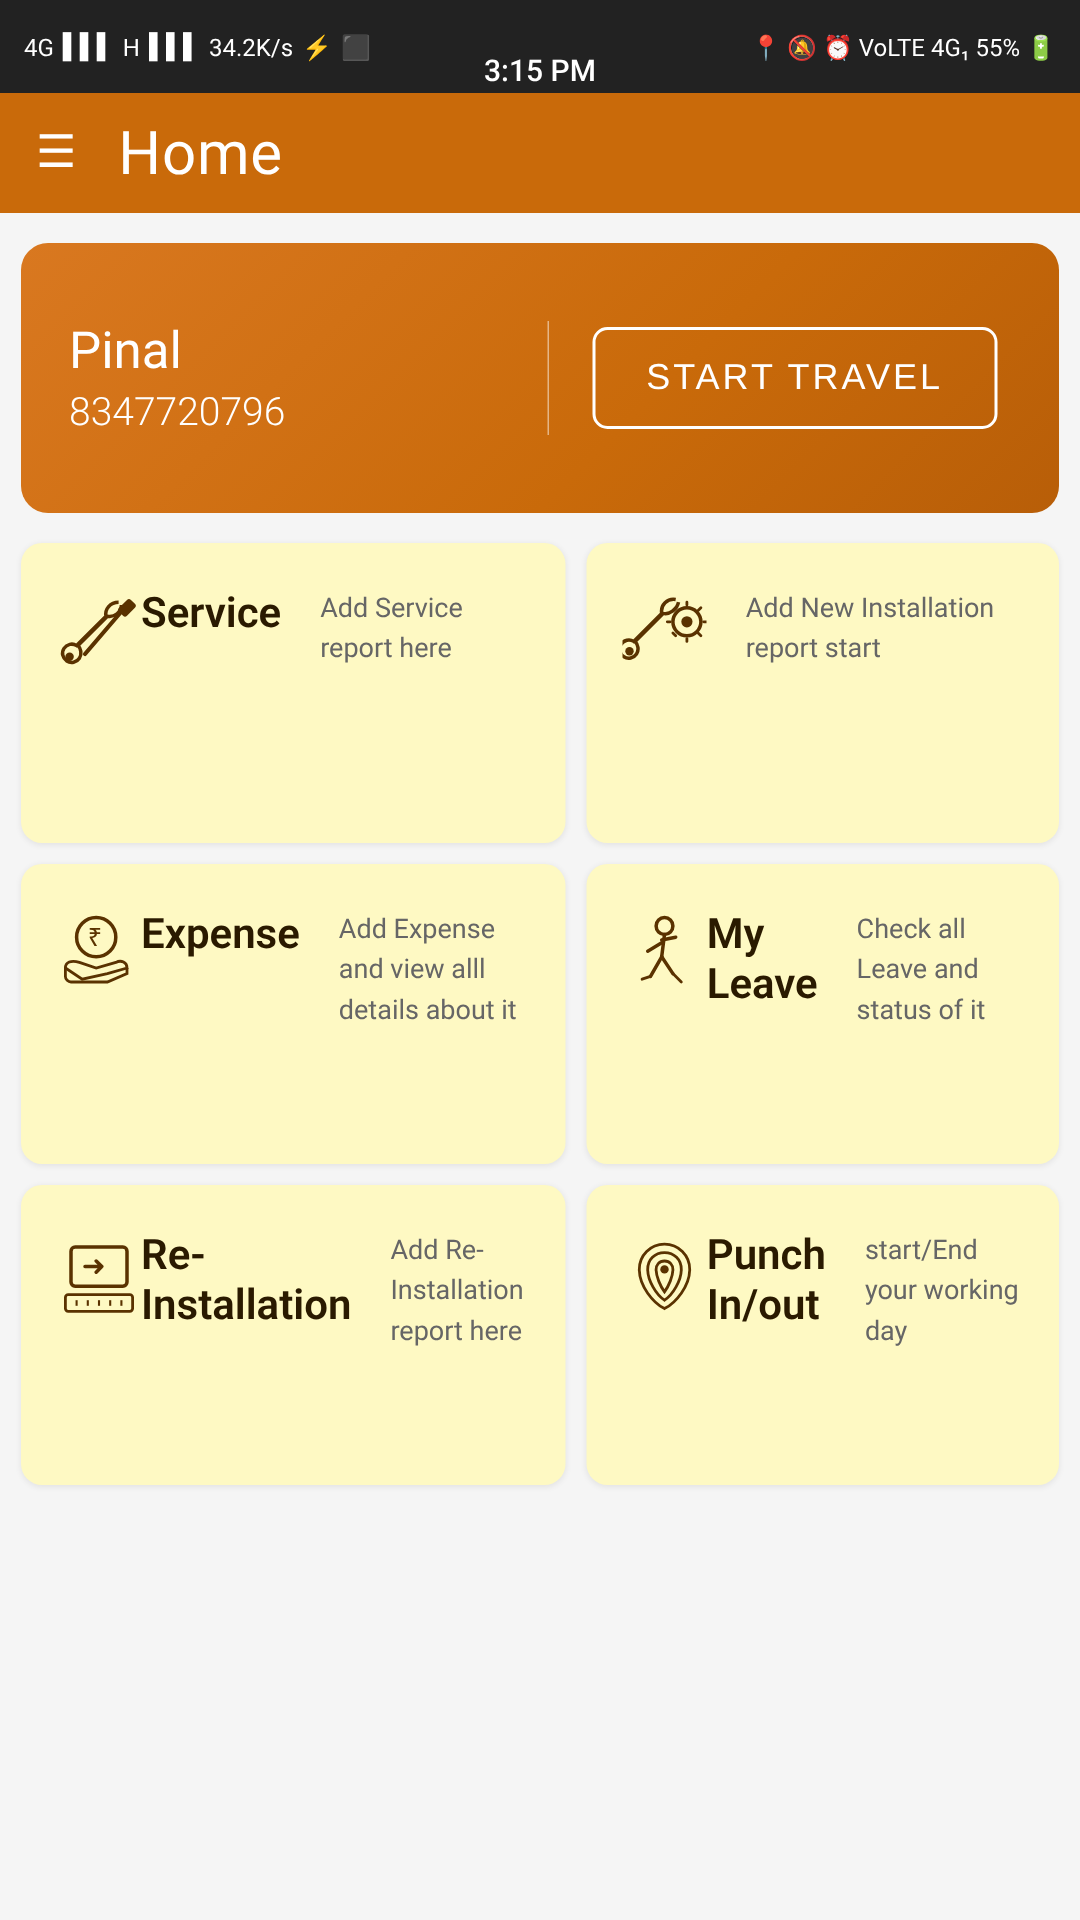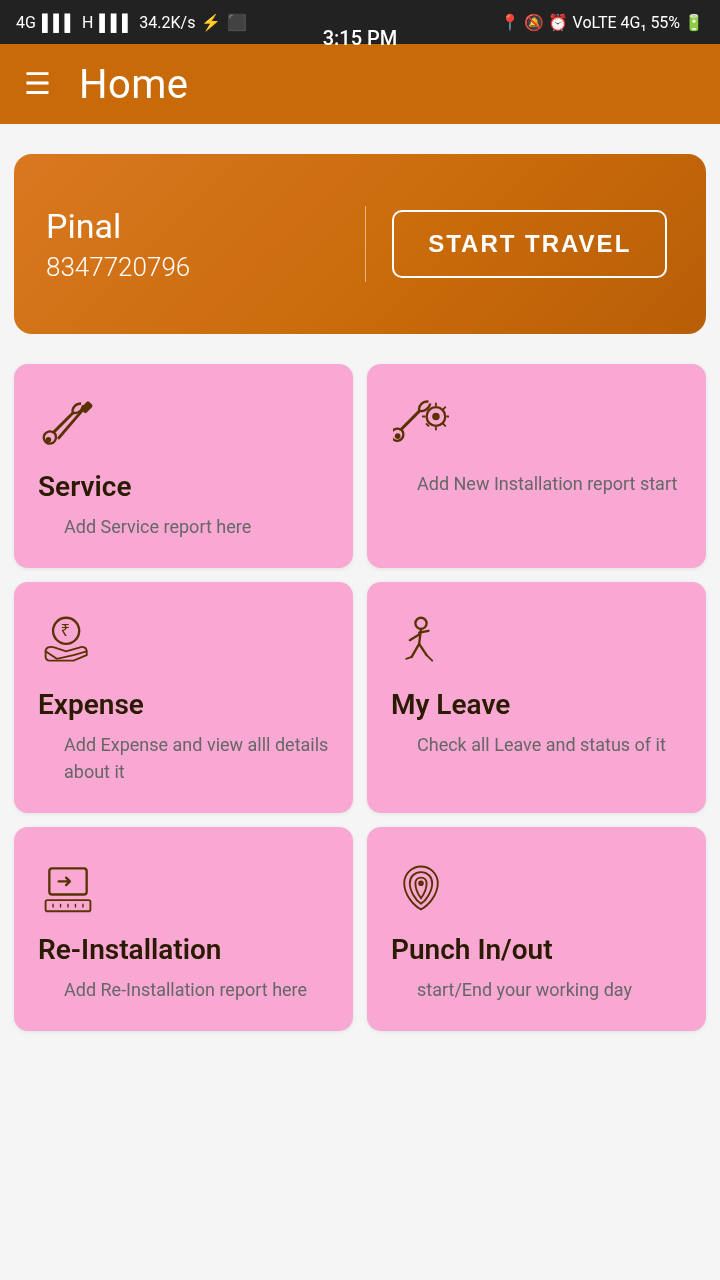--- a/index.html
+++ b/index.html
@@ -14,21 +14,21 @@
 
     
     .status-bar {
       background: #222;
       color: #fff;
       font-size: 18px;
       padding: 6px 16px;
       display: flex;
       align-items: center;
       justify-content: space-between;
-      height: 44px;
+      height: 62px;
     }
     .status-bar .left-icons {
       display: flex;
       align-items: center;
       gap: 6px;
       font-size: 16px;
     }
     .status-bar .time {
       font-size: 20px;
       font-weight: 500;
@@ -62,21 +62,21 @@
     }
     .header .title {
       font-size: 40px;
       font-weight: 400;
       letter-spacing: 0.5px;
     }
 
     
     .hero-card {
       background: linear-gradient(135deg, #d97820 0%, #c96a0a 60%, #b85e08 100%);
-      margin: 30px 14px;
+      margin: 20px 14px;
       border-radius: 18px;
       padding: 36px 32px;
       display: flex;
       align-items: center;
       justify-content: space-between;
       min-height: 180px;
     }
     .hero-card .user-info {
       flex: 1;
       border-right: 1px solid rgba(255,255,255,0.5);
@@ -98,45 +98,45 @@
       display: flex;
       align-items: center;
       justify-content: center;
       padding-left: 20px;
     }
     .start-travel-btn {
       border: 2.5px solid #fff;
       background: transparent;
       color: #fff;
       font-size: 24px;
-      font-weight: 700;
+      font-weight: 400;
       letter-spacing: 2px;
       padding: 18px 34px;
       border-radius: 10px;
       cursor: pointer;
       text-transform: uppercase;
       white-space: nowrap;
     }
 
     
     .grid-container {
       display: grid;
       grid-template-columns: 1fr 1fr;
       gap: 14px;
       margin: 0 14px;
     }
     .grid-card {
-      background: #f9a8d4;
+      background: #fef9c3;
       border-radius: 14px;
       padding: 30px 24px 28px 24px;
       cursor: pointer;
       box-shadow: 0 1px 4px rgba(0,0,0,0.08);
       min-height: 200px;
       display: flex;
-      flex-direction: column;
+      flex-direction: row;
     }
     .card-icon {
       font-size: 52px;
       color: #5a3200;
       margin-bottom: 16px;
       line-height: 1;
       width: 60px;
       height: 60px;
       display: flex;
       align-items: center;

